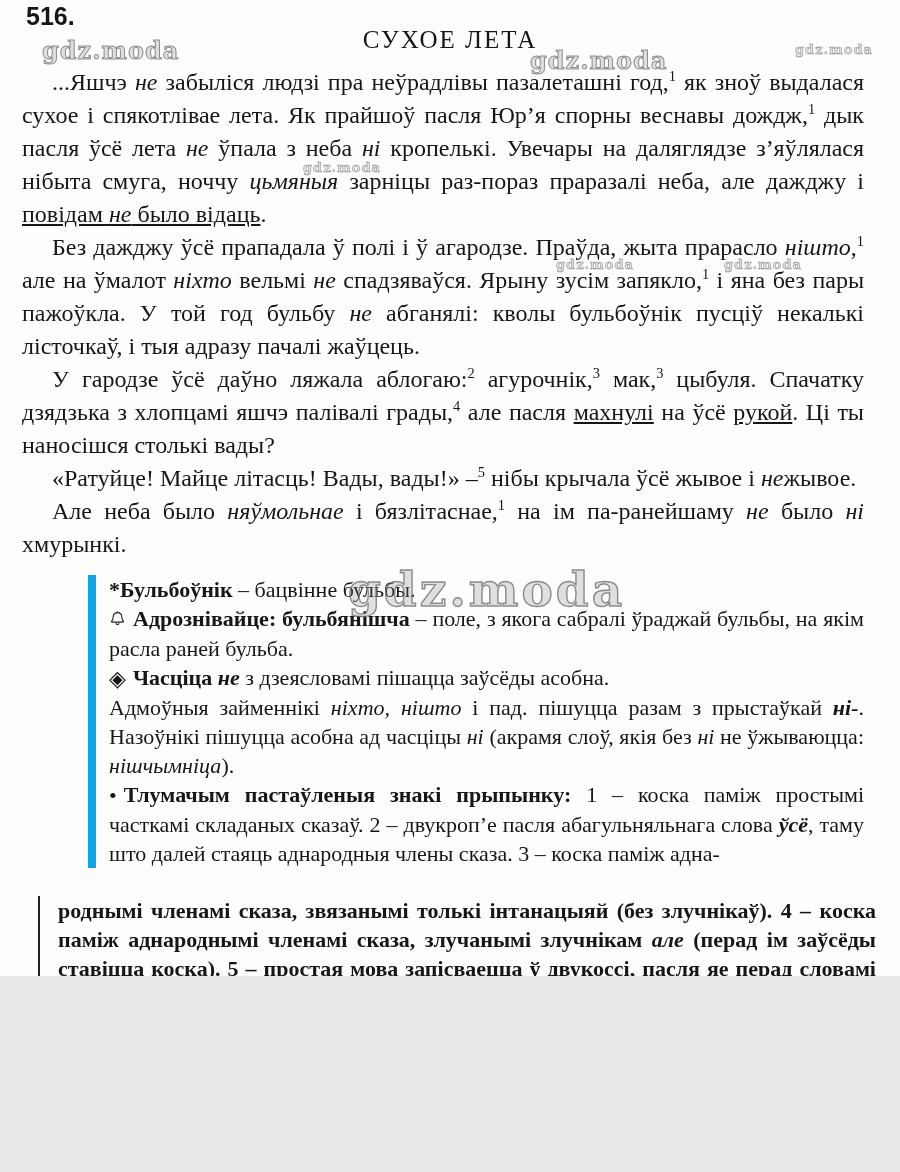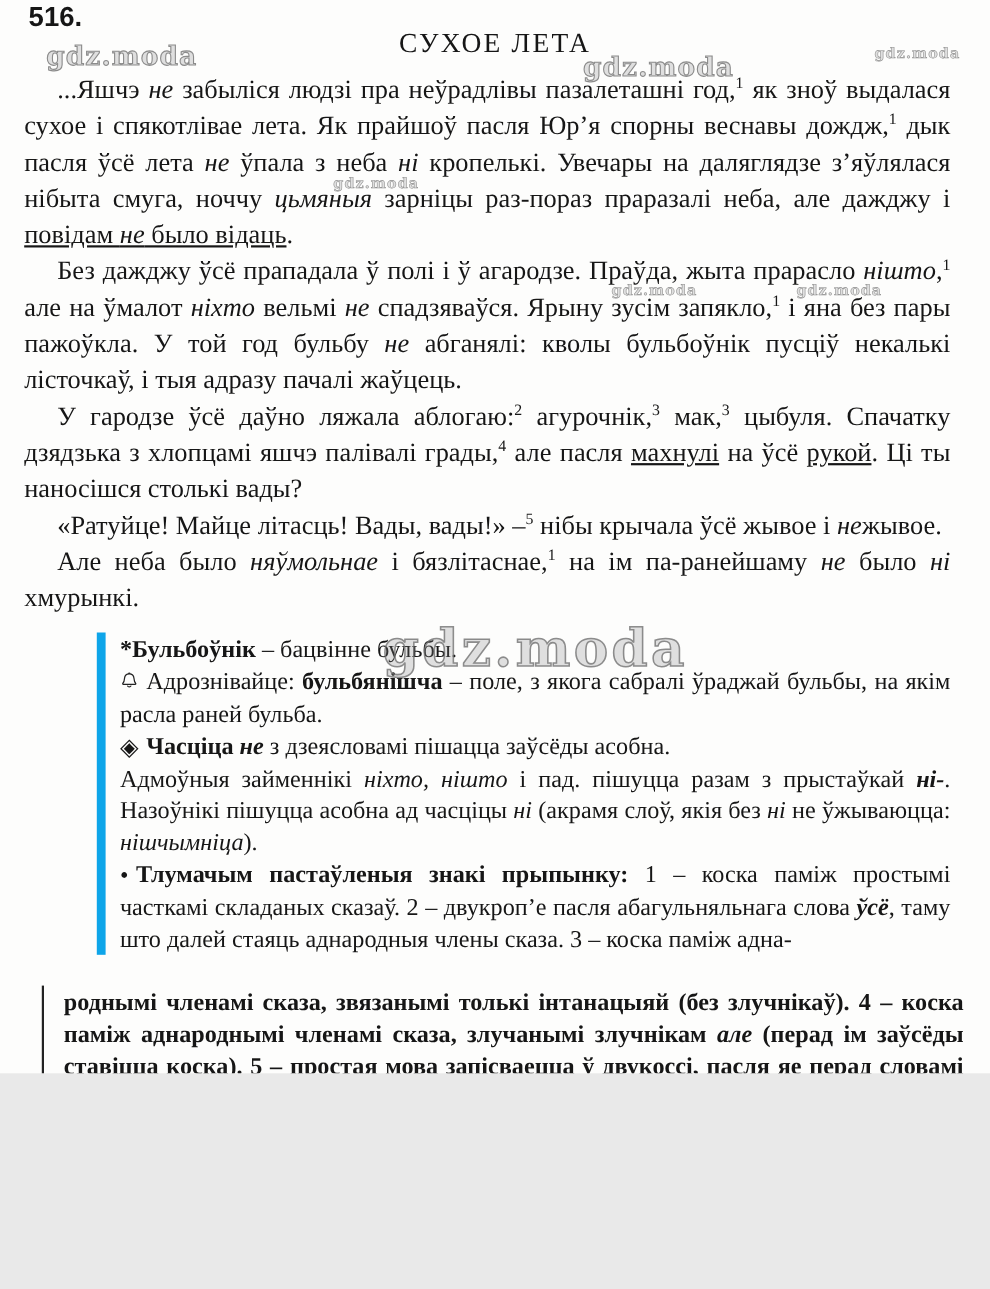--- a/index.html
+++ b/index.html
@@ -72,21 +72,21 @@
       <p class="para"><span>«Ратуйце! Майце літасць! Вады, вады!» –</span><sup>5</sup><span> нібы крычала ўсё жывое і </span><span style="font-style: italic;">не</span><span>жывое.</span></p>
       <p class="para"><span>Але неба было </span><span style="font-style: italic;">няўмольнае</span><span> і бязлітаснае,</span><sup>1</sup><span> на ім па-ранейшаму </span><span style="font-style: italic;">не</span><span> было </span><span style="font-style: italic;">ні</span><span> хмурынкі.</span></p>
     </div>
 
   <div class="notes" id="notes">
       <p class="note"><span style="font-weight: bold;">*Бульбоўнік</span><span> – бацвінне бульбы.</span></p>
       <p class="note"><span class="note-icon"><svg width="17" height="16" viewBox="0 0 17 16">
             <path d="M8.5 1.6c-2.5 0-4.1 1.8-4.3 4.1-.1 1.6-.4 3.3-1.5 4.4-.4.4-.1 1 .4 1h10.8c.5 0 .8-.6.4-1-1.1-1.1-1.4-2.8-1.5-4.4-.2-2.3-1.8-4.1-4.3-4.1z" fill="none" stroke="#222" stroke-width="1.1"></path>
             <path d="M6.8 12.3a1.8 1.8 0 0 0 3.4 0" fill="none" stroke="#222" stroke-width="1.1"></path>
             <path d="M7.7 1.5a.85.85 0 0 1 1.6 0" fill="none" stroke="#222" stroke-width="1.1"></path>
-          </svg></span><span style="font-weight: normal;">Адрознівайце: </span><span style="font-weight: bold;">бульбянішча</span><span> – поле, з якога сабралі ўраджай бульбы, на якім расла раней бульба.</span></p>
+          </svg></span><span style="font-weight: bold;">Адрознівайце: </span><span style="font-weight: bold;">бульбянішча</span><span> – поле, з якога сабралі ўраджай бульбы, на якім расла раней бульба.</span></p>
       <p class="note"><span class="note-icon">◈</span><span style="font-weight: bold;">Часціца </span><span style="font-style: italic; font-weight: bold;">не</span><span> з дзеясловамі пішацца заўсёды асобна.</span></p>
       <p class="note"><span>Адмоўныя займеннікі </span><span style="font-style: italic;">ніхто, нішто</span><span> і пад. пішуцца разам з прыстаўкай </span><span style="font-style: italic; font-weight: bold;">ні-</span><span>. Назоўнікі пішуцца асобна ад часціцы </span><span style="font-style: italic;">ні</span><span> (акрамя слоў, якія без </span><span style="font-style: italic;">ні</span><span> не ўжываюцца: </span><span style="font-style: italic;">нішчымніца</span><span>).</span></p>
       <p class="note"><span class="note-icon">•</span><span style="font-weight: bold;">Тлумачым пастаўленыя знакі прыпынку: </span><span>1 – коска паміж простымі часткамі складаных сказаў. 2 – двукроп’е пасля абагульняльнага слова </span><span style="font-style: italic; font-weight: bold;">ўсё</span><span>, таму што далей стаяць аднародныя члены сказа. 3 – коска паміж адна-</span></p>
     </div>
 
   <div class="footer-note" id="footer-note">
       <p><span style="font-weight: bold;">роднымі членамі сказа, звязанымі толькі інтанацыяй (без злучнікаў). 4 – коска паміж аднароднымі членамі сказа, злучанымі злучнікам </span><span style="font-style: italic; font-weight: bold;">але</span><span style="font-weight: bold;"> (перад ім заўсёды ставіцца коска). 5 – простая мова запісваецца ў двукоссі, пасля яе перад словамі аўтара ставіцца працяжнік.</span></p>
     </div>
 
   <span class="wm wm-md wm1">gdz.moda</span>

